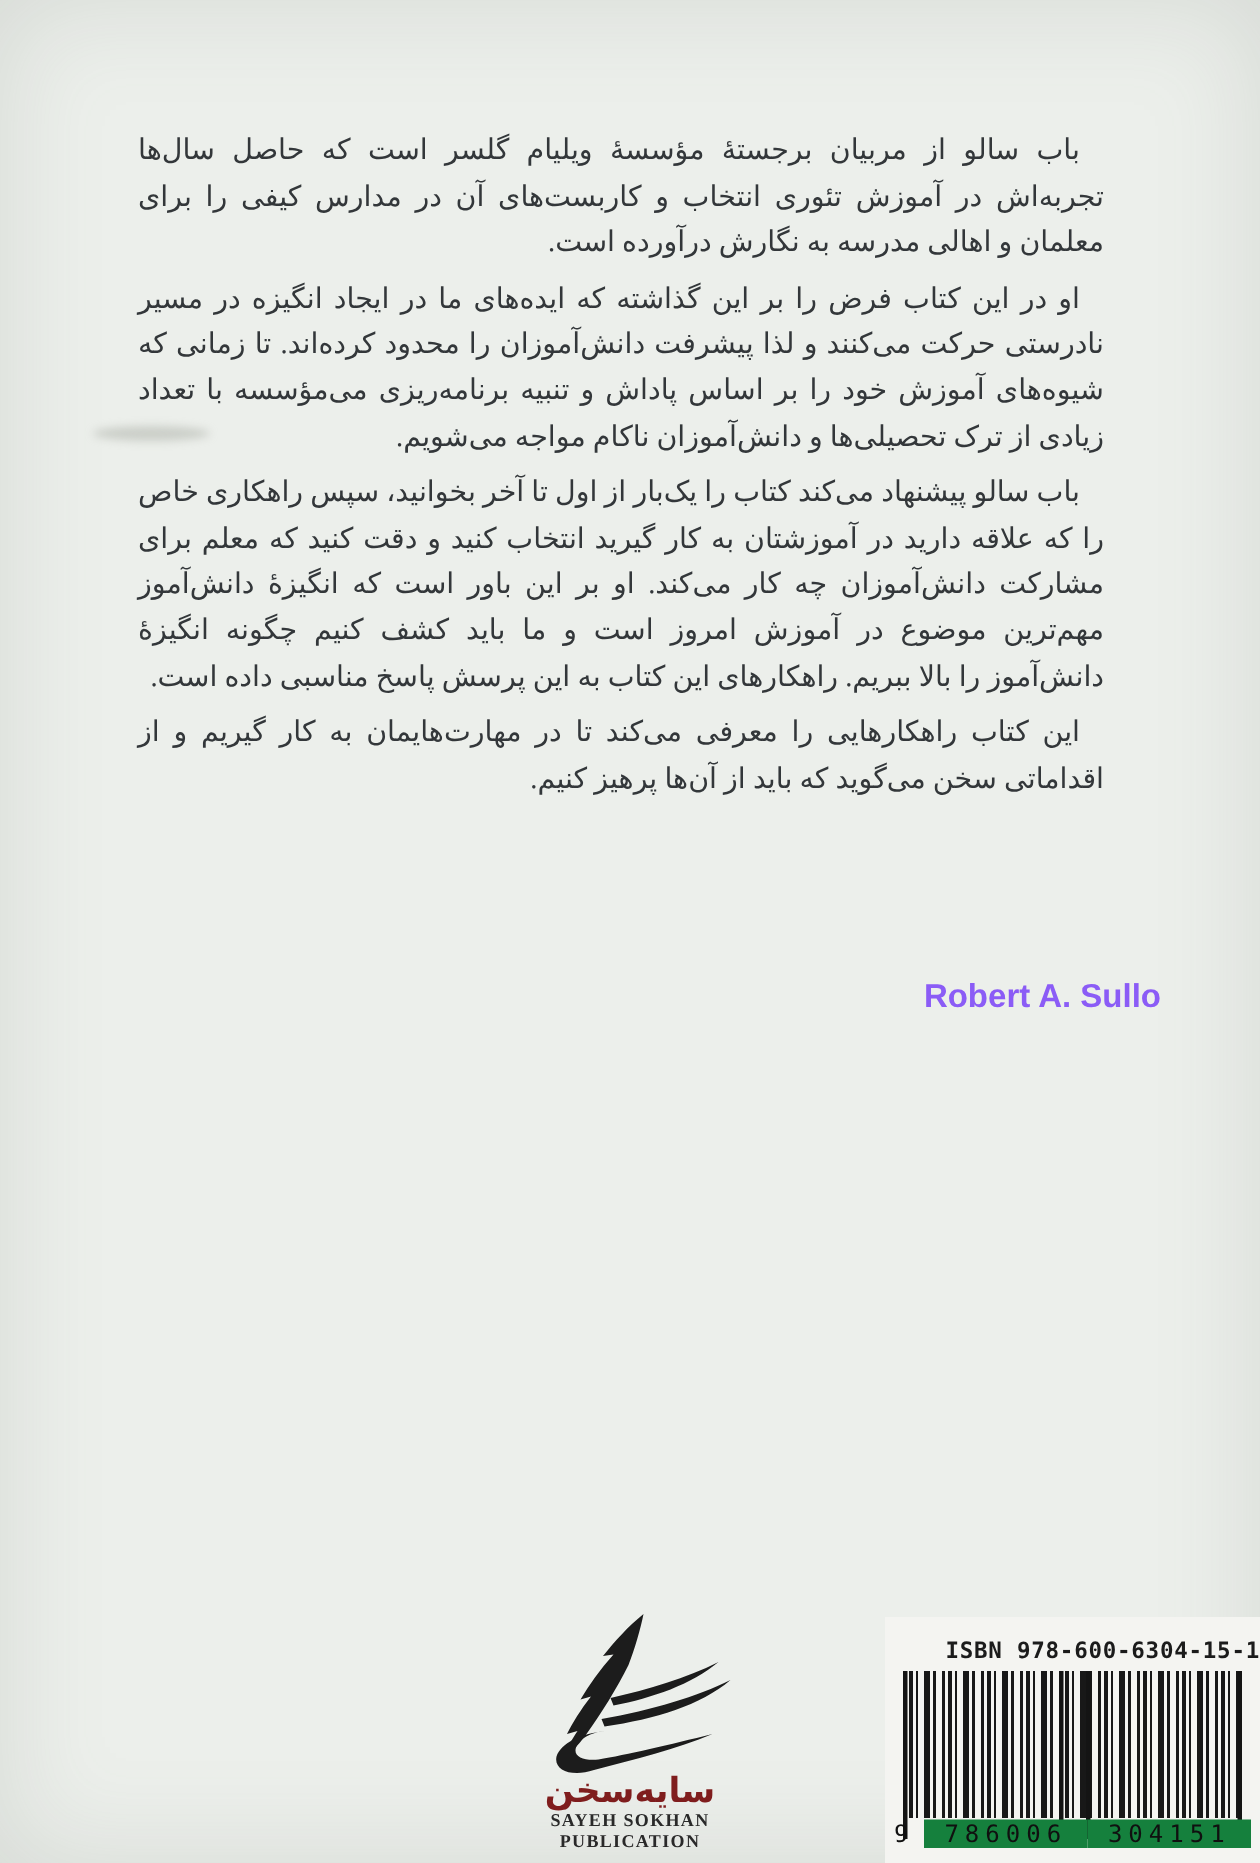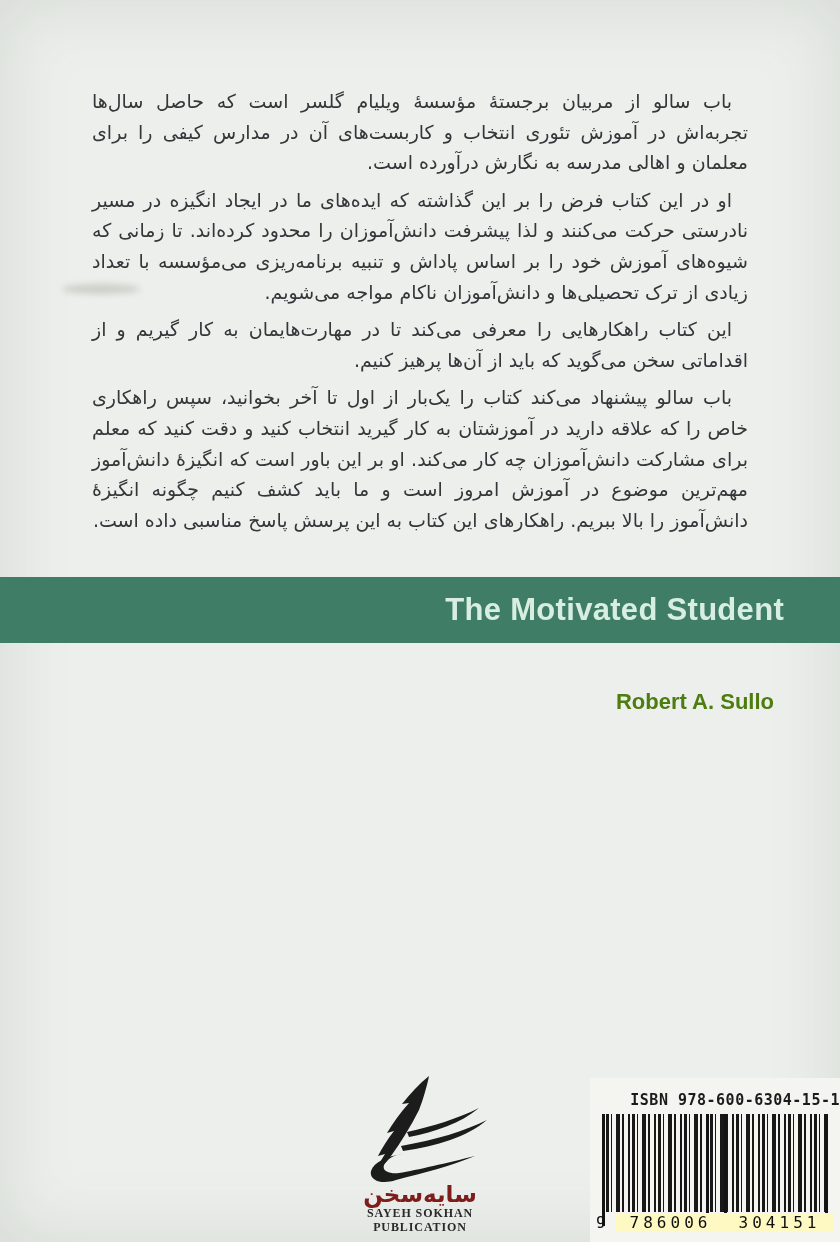--- a/index.html
+++ b/index.html
@@ -14,37 +14,37 @@
   }
   
   .synopsis{
     position:absolute;top:86px;left:92px;right:92px;
     direction:rtl;
     text-align:justify;
     font-family:"DejaVu Sans",sans-serif;
     font-size:19px;line-height:30.6px;
     color:#33373a;
   }
-  .synopsis p{margin:0 0 7px 0;text-indent:16px;}
+  .synopsis p{margin:0 12px 7px 0;text-indent:16px;font-family:Liberation Serif, serif;}
   
   .banner{
     position:absolute;top:577px;left:0;right:0;height:66px;
     background:#3f7d67;
   }
   .banner .title{
     position:absolute;right:56px;top:50%;transform:translateY(-50%);
     font-weight:bold;font-size:31px;letter-spacing:0.3px;
     color:#d8eee0;
     font-family:"Liberation Sans",sans-serif;
     white-space:nowrap;
   }
   
   .author{
-    position:absolute;top:689px;right:66px;
-    font-weight:bold;font-size:22px;color:#4d7c0f;
+    position:absolute;top:651px;right:66px;
+    font-weight:bold;font-size:22px;color:#8b5cf6;
     font-family:"Liberation Sans",sans-serif;
   }
   
   .publisher{
     position:absolute;left:320px;top:1074px;width:200px;
     text-align:center;color:#1f1f1f;
   }
   .publisher svg{display:block;margin:0 auto;}
   .pub-fa{
     font-family:"DejaVu Sans",sans-serif;
@@ -83,46 +83,43 @@
   .bars i.g3{left:54%;}
   .bars i.g4{right:0;}
   .digits{
     position:relative;
     display:flex;align-items:center;
     margin:1px 6px 0 6px;
     font-family:"DejaVu Sans Mono",monospace;
     font-size:16px;letter-spacing:4px;color:#101010;
   }
   .digits .lead{width:20px;letter-spacing:0;}
-  .digits .grp{flex:1;text-align:center;background:#fef9c3;}
+  .digits .grp{flex:1;text-align:center;background:#15803d;}
   
   .smudge{
     position:absolute;left:62px;top:284px;width:78px;height:10px;
     background:rgba(165,168,160,0.45);
     border-radius:50%;
     filter:blur(3px);
   }
 </style>
 </head>
 <body>
 
 <div class="page">
 
   <div class="smudge"></div>
 
   <section class="synopsis">
     <p>باب سالو از مربیان برجستهٔ مؤسسهٔ ویلیام گلسر است که حاصل سال‌ها تجربه‌اش در آموزش تئوری انتخاب و کاربست‌های آن در مدارس کیفی را برای معلمان و اهالی مدرسه به نگارش درآورده است.</p>
     <p>او در این کتاب فرض را بر این گذاشته که ایده‌های ما در ایجاد انگیزه در مسیر نادرستی حرکت می‌کنند و لذا پیشرفت دانش‌آموزان را محدود کرده‌اند. تا زمانی که شیوه‌های آموزش خود را بر اساس پاداش و تنبیه برنامه‌ریزی می‌مؤسسه با تعداد زیادی از ترک تحصیلی‌ها و دانش‌آموزان ناکام مواجه می‌شویم.</p>
+    <p>باب سالو پیشنهاد می‌کند کتاب را یک‌بار از اول تا آخر بخوانید، سپس راهکاری خاص را که علاقه دارید در آموزشتان به کار گیرید انتخاب کنید و دقت کنید که معلم برای مشارکت دانش‌آموزان چه کار می‌کند. او بر این باور است که انگیزهٔ دانش‌آموز مهم‌ترین موضوع در آموزش امروز است و ما باید کشف کنیم چگونه انگیزهٔ دانش‌آموز را بالا ببریم. راهکارهای این کتاب به این پرسش پاسخ مناسبی داده است.</p>
     <p>این کتاب راهکارهایی را معرفی می‌کند تا در مهارت‌هایمان به کار گیریم و از اقداماتی سخن می‌گوید که باید از آن‌ها پرهیز کنیم.</p>
-    <p>باب سالو پیشنهاد می‌کند کتاب را یک‌بار از اول تا آخر بخوانید، سپس راهکاری خاص را که علاقه دارید در آموزشتان به کار گیرید انتخاب کنید و دقت کنید که معلم برای مشارکت دانش‌آموزان چه کار می‌کند. او بر این باور است که انگیزهٔ دانش‌آموز مهم‌ترین موضوع در آموزش امروز است و ما باید کشف کنیم چگونه انگیزهٔ دانش‌آموز را بالا ببریم. راهکارهای این کتاب به این پرسش پاسخ مناسبی داده است.</p>
   </section>
 
-  <div class="banner">
-    <span class="title">The Motivated Student</span>
-  </div>
 
   <div class="author">Robert A. Sullo</div>
 
   <div class="publisher">
     <svg width="150" height="110" viewBox="0 0 150 110" aria-hidden="true">
       <g fill="#1c1c1c" stroke="none">
 
         <path d="M84,2
                  C74,10 65,20 57,30 L64,29
                  C55,39 48,49 42,59 L49,57

